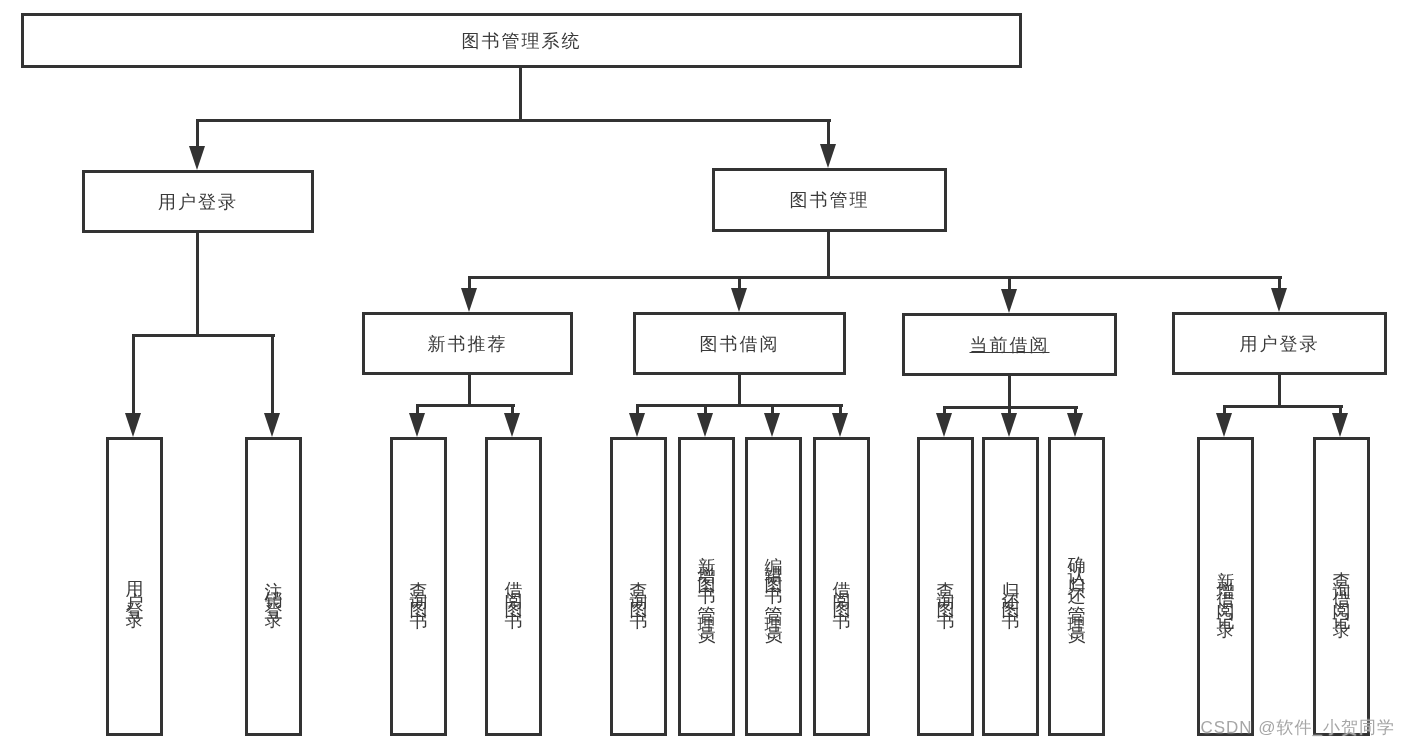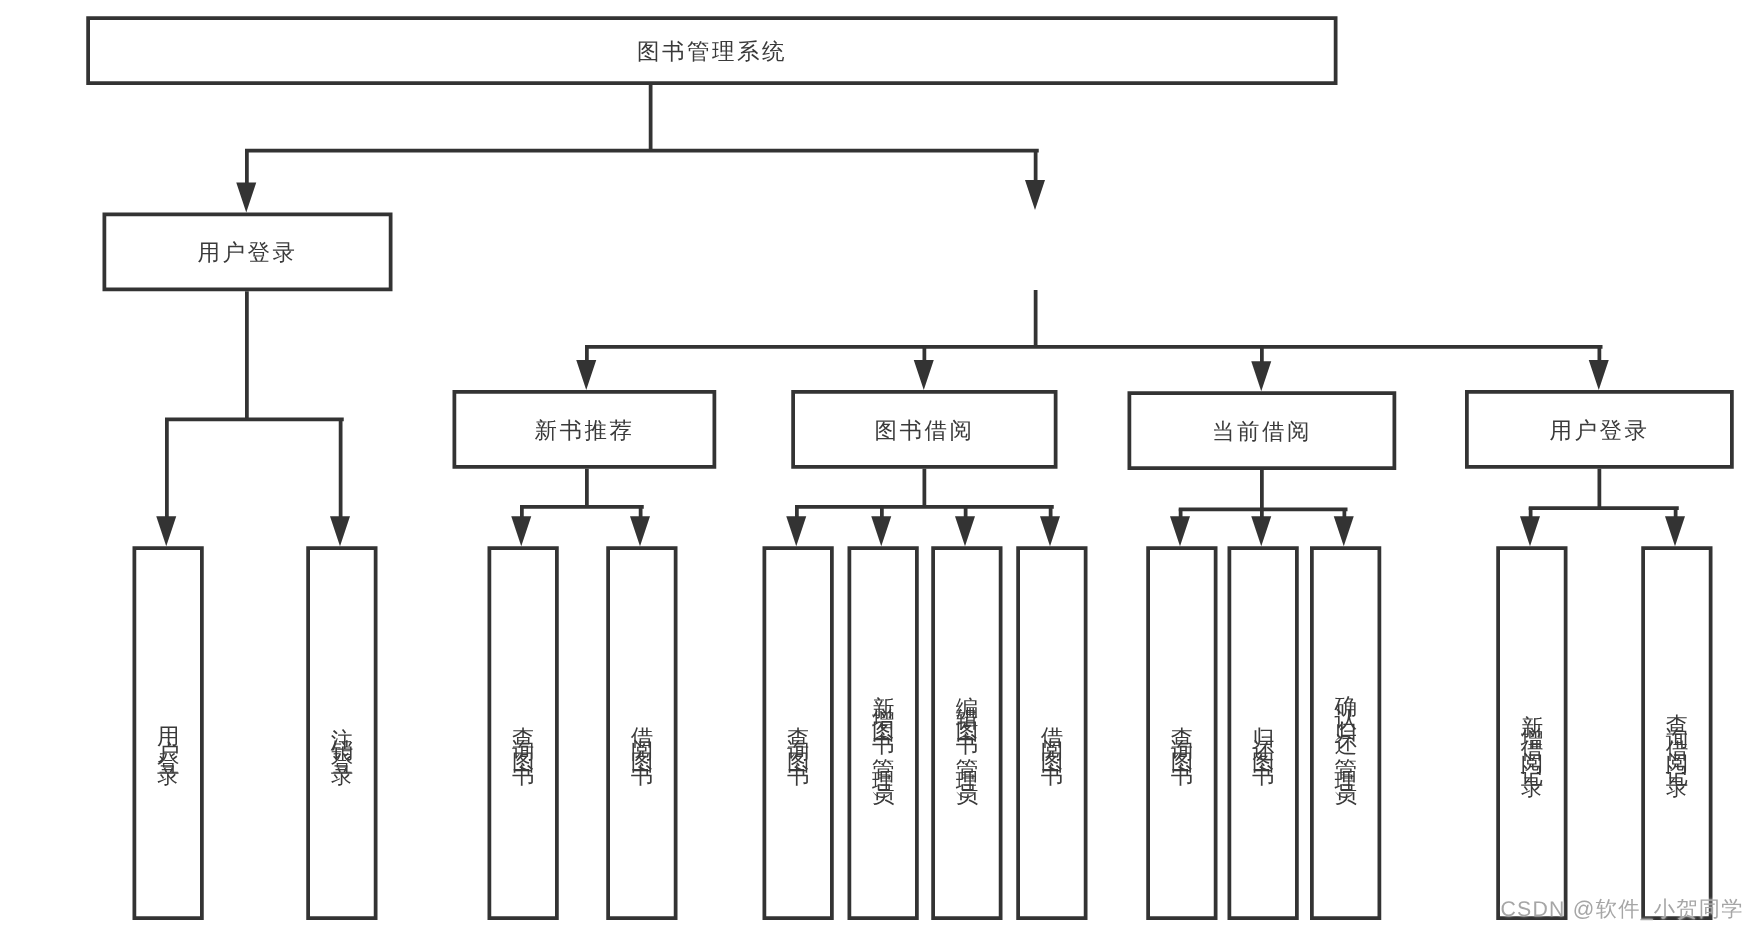--- a/index.html
+++ b/index.html
@@ -26,35 +26,38 @@
 
   
   #watermark{position:absolute;right:10px;bottom:8px;font-size:17px;color:#a6a6a6;
              letter-spacing:1px;z-index:5;text-shadow:0 0 2px #ffffff;white-space:nowrap;text-align:right;}
 </style>
 </head>
 <body>
 
 <div id="stage">
 
-  <div class="box" style="left:21px;top:13px;width:1001px;height:55px;margin-left:48px;">
+  <div class="box" style="left:21px;top:13px;width:1001px;height:55px;">
     <span>图书管理系统</span>
   </div>
 
   <div class="box" style="left:82px;top:170px;width:232px;height:63px;">
     <span>用户登录</span>
+  </div>
+  <div class="box" style="left:712px;top:168px;width:235px;height:64px;">
+    <span>图书管理</span>
   </div>
 
   <div class="box" style="left:362px;top:312px;width:211px;height:63px;">
     <span>新书推荐</span>
   </div>
   <div class="box" style="left:633px;top:312px;width:213px;height:63px;">
     <span>图书借阅</span>
   </div>
-  <div class="box" style="left:902px;top:313px;width:215px;height:63px;">
+  <div class="box" style="left:902px;top:313px;width:215px;height:63px;text-decoration:underline;">
     <span>当前借阅</span>
   </div>
   <div class="box" style="left:1172px;top:312px;width:215px;height:63px;">
     <span>用户登录</span>
   </div>
 
   <div class="leaf" style="left:106px;top:437px;width:57px;height:299px;">
     <span>用户登录</span>
   </div>
   <div class="leaf" style="left:245px;top:437px;width:57px;height:299px;">

